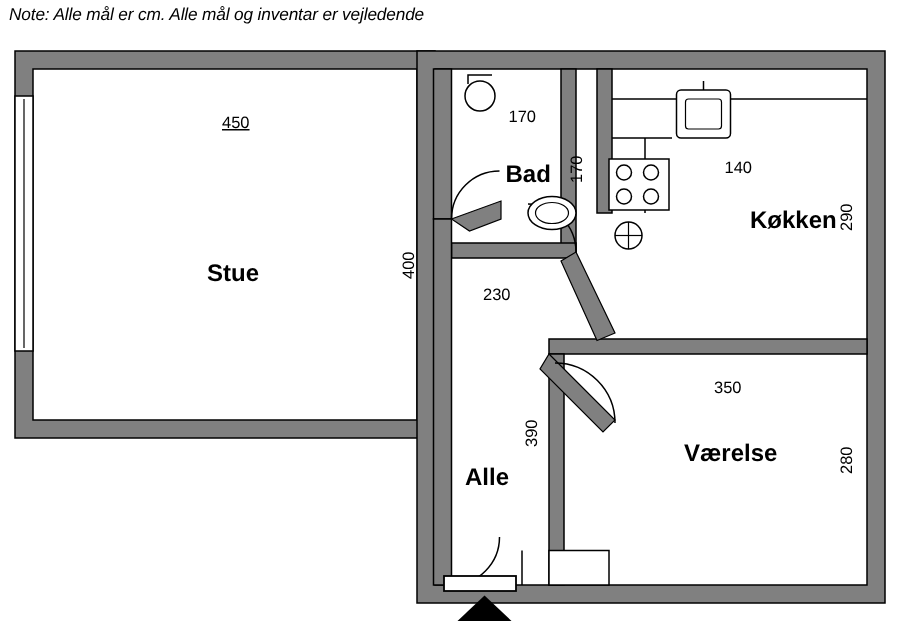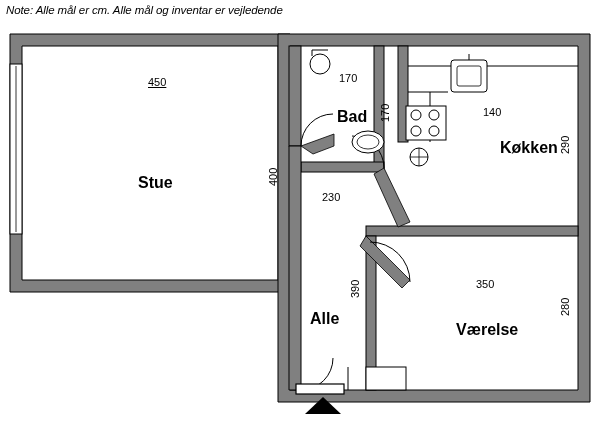--- a/index.html
+++ b/index.html
@@ -132,25 +132,25 @@
       <line x1="419" y1="126" x2="419" y2="144" stroke="#000" stroke-width="0.8"></line>
     </g>
 
   </svg>
 
   
   <div class="lbl room" style="left:138px; top:152px;">Stue</div>
   <div class="lbl room" style="left:337px; top:86px;">Bad</div>
   <div class="lbl room" style="left:470px; top:117px;margin-left:30px;">Køkken</div>
   <div class="lbl room" style="left:310px; top:288px;">Alle</div>
-  <div class="lbl room" style="left:456px; top:299px;">Værelse</div>
+  <div class="lbl room" style="left:456px; top:272px;">Værelse</div>
 
   <div class="lbl dim" style="left:148px; top:54px;text-decoration:underline;">450</div>
   <div class="lbl dim" style="left:339px; top:50px;">170</div>
   <div class="lbl dim vert" style="left:379px; top:100px;">170</div>
   <div class="lbl dim" style="left:483px; top:84px;">140</div>
   <div class="lbl dim vert" style="left:559px; top:132px;">290</div>
   <div class="lbl dim vert" style="left:267px; top:164px;">400</div>
   <div class="lbl dim" style="left:322px; top:169px;">230</div>
-  <div class="lbl dim" style="left:476px; top:231px;margin-top:25px;">350</div>
+  <div class="lbl dim" style="left:476px; top:231px;">350</div>
   <div class="lbl dim vert" style="left:349px; top:276px;">390</div>
   <div class="lbl dim vert" style="left:559px; top:294px;">280</div>
 </div>
 
 </body></html>

